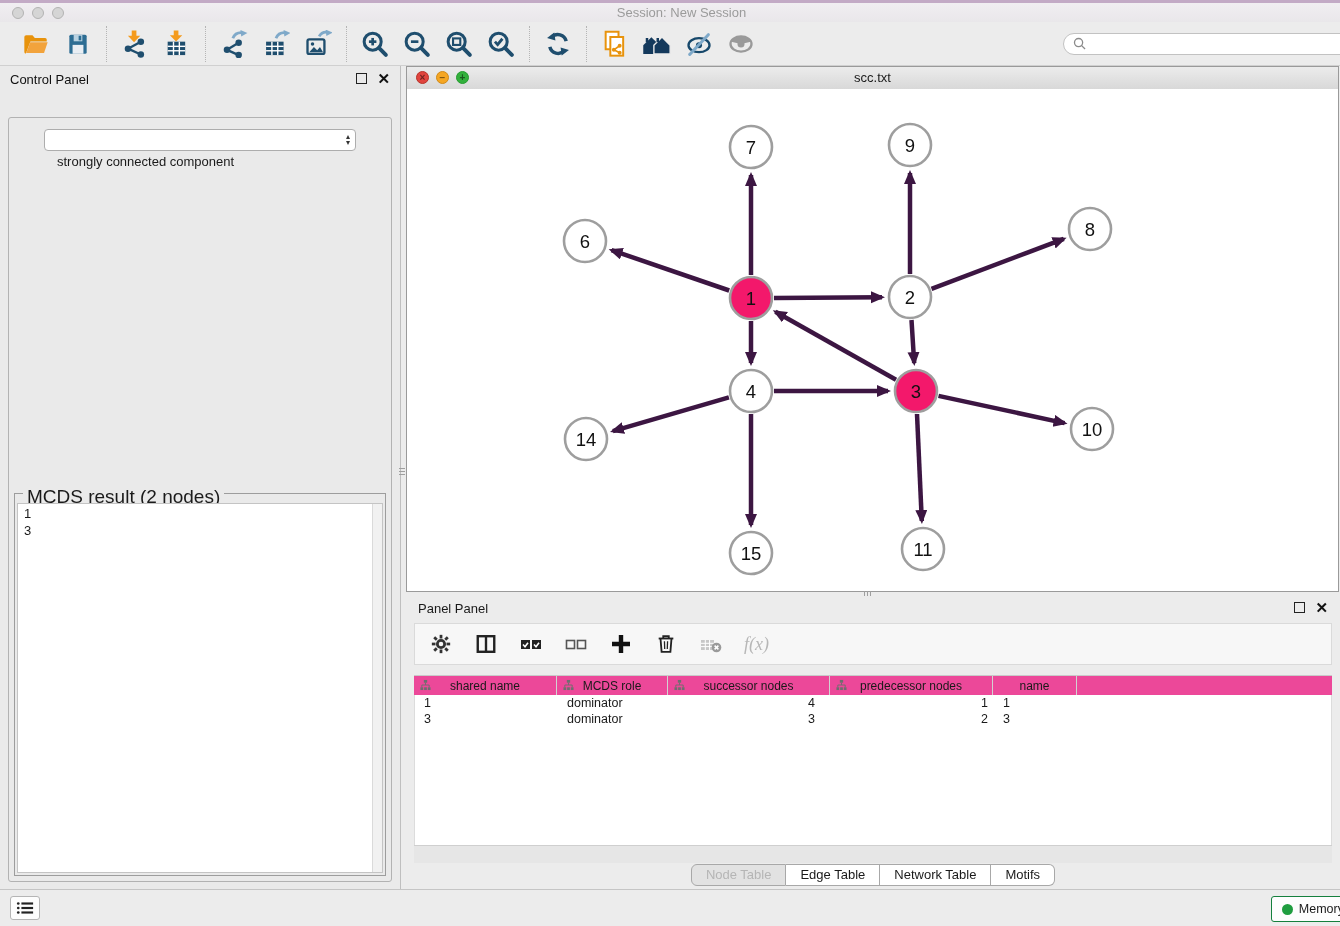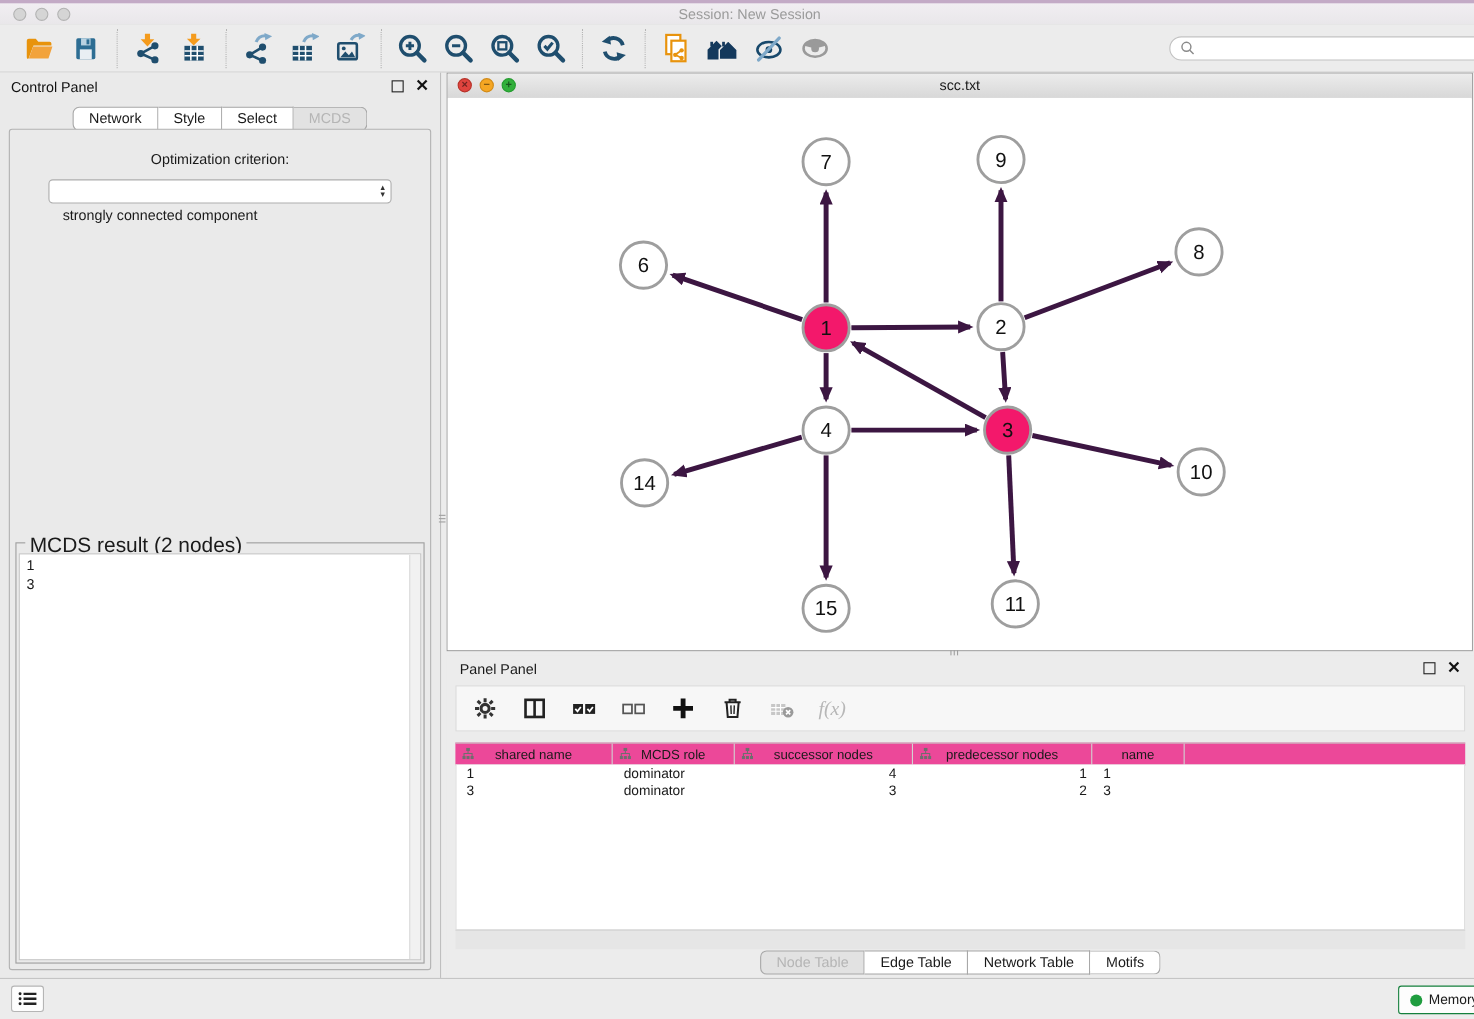--- a/index.html
+++ b/index.html
@@ -267,28 +267,21 @@
       <input value="" placeholder="" style="">
     </div>
   </div>
 
   <div class="control-panel">
     <div class="panel-head">Control Panel</div>
     <div class="win-ctl">
       <span class="float-btn"></span>
       <span class="close-btn">✕</span>
     </div>
-    <div class="cp-tabs" id="cp-tabs">
-        <span class="tab">Network</span>
-        <span class="tab">Style</span>
-        <span class="tab">Select</span>
-        <span class="tab selected">MCDS</span>
-      </div>
     <div class="cp-pane">
-      <div class="opt-label">Optimization criterion:</div>
       <div class="dropdown">
         <span class="dd-text">strongly connected component</span>
         <span class="dd-stepper">▴<br>▾</span>
       </div>
       <div class="result-box">
         <div class="result-legend">MCDS result (2 nodes)</div>
         <div class="result-area" id="result-area">
             <div>1</div>
             <div>3</div>
           </div>

